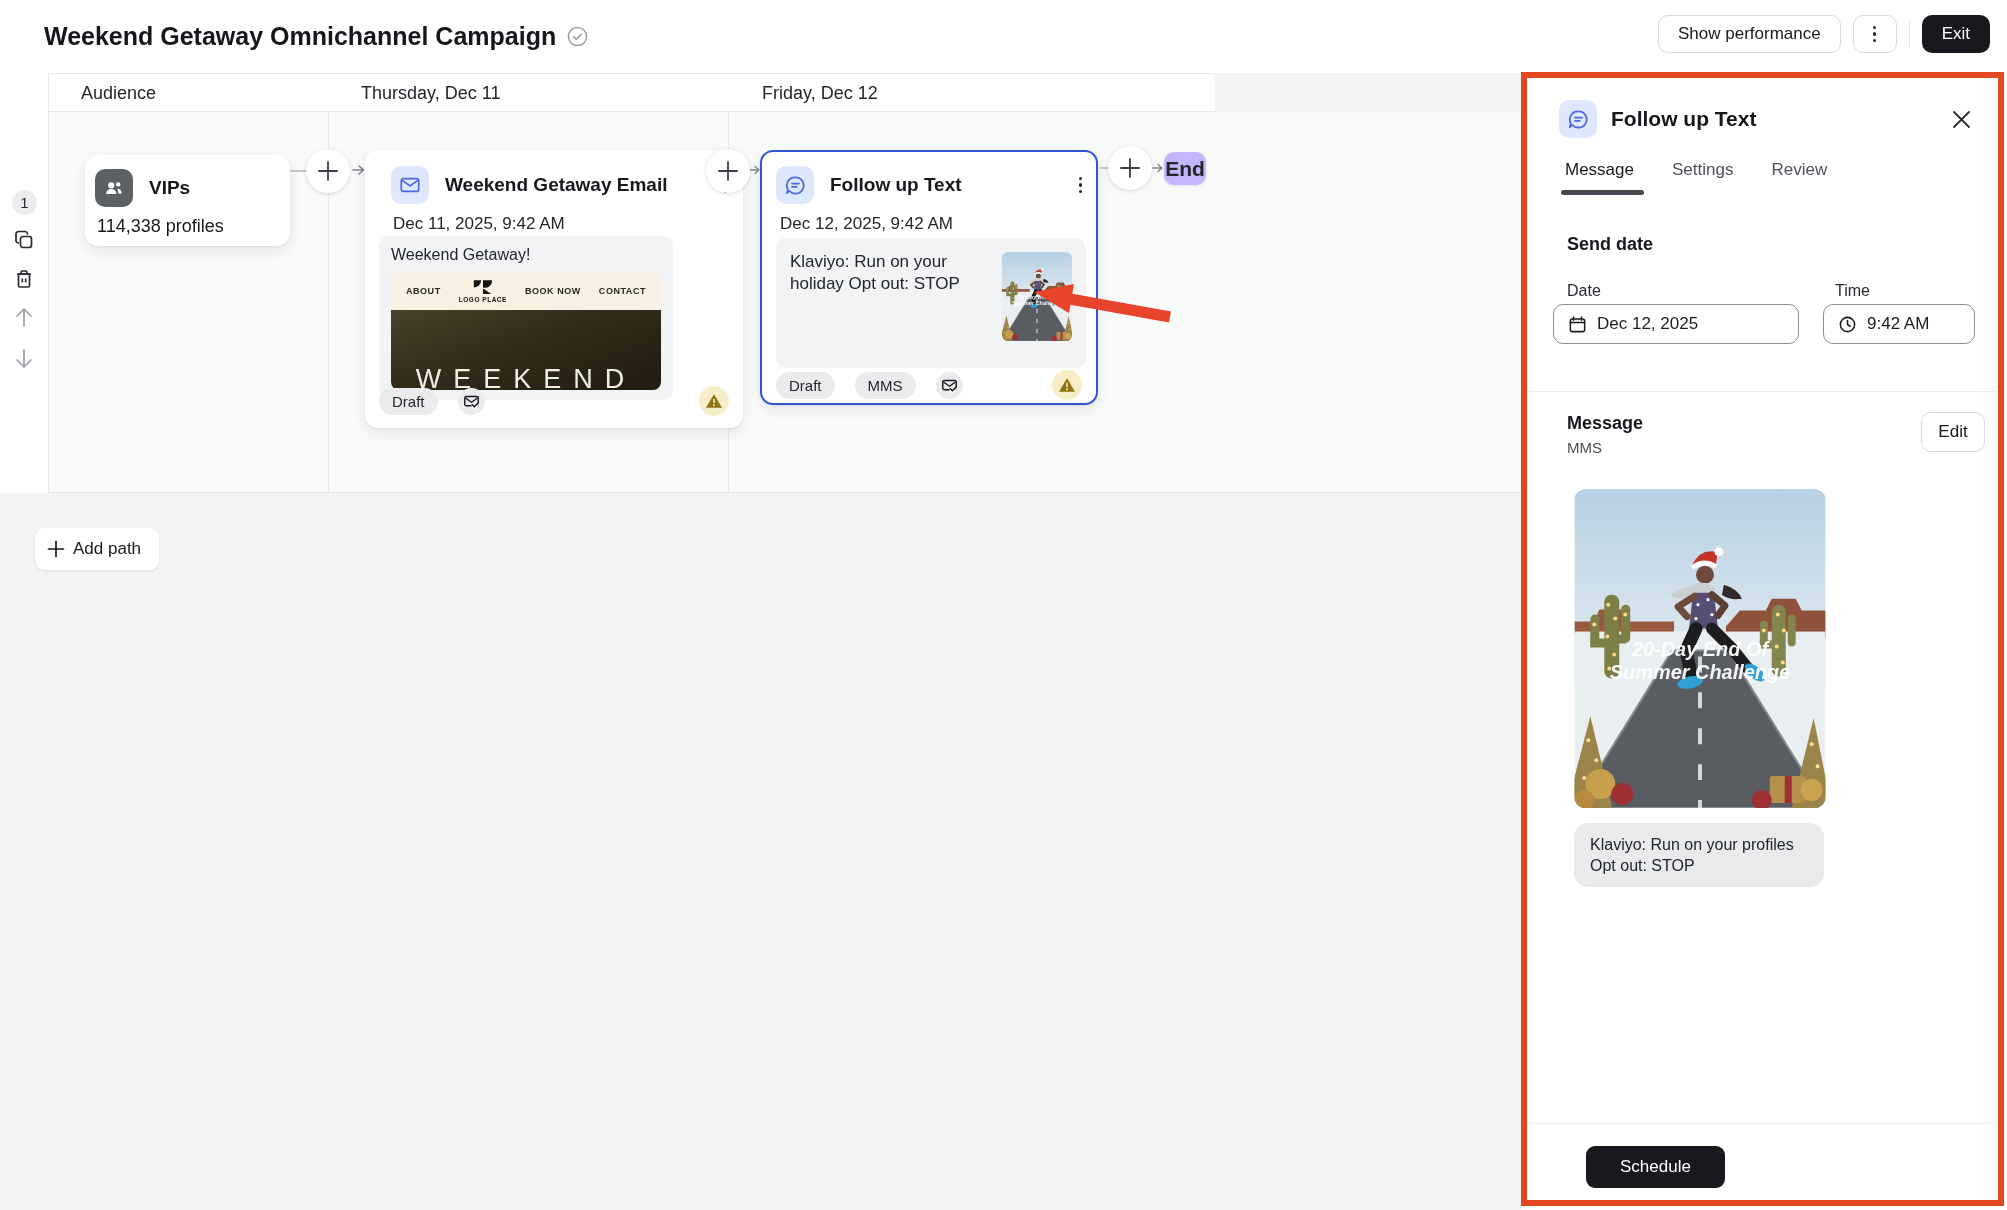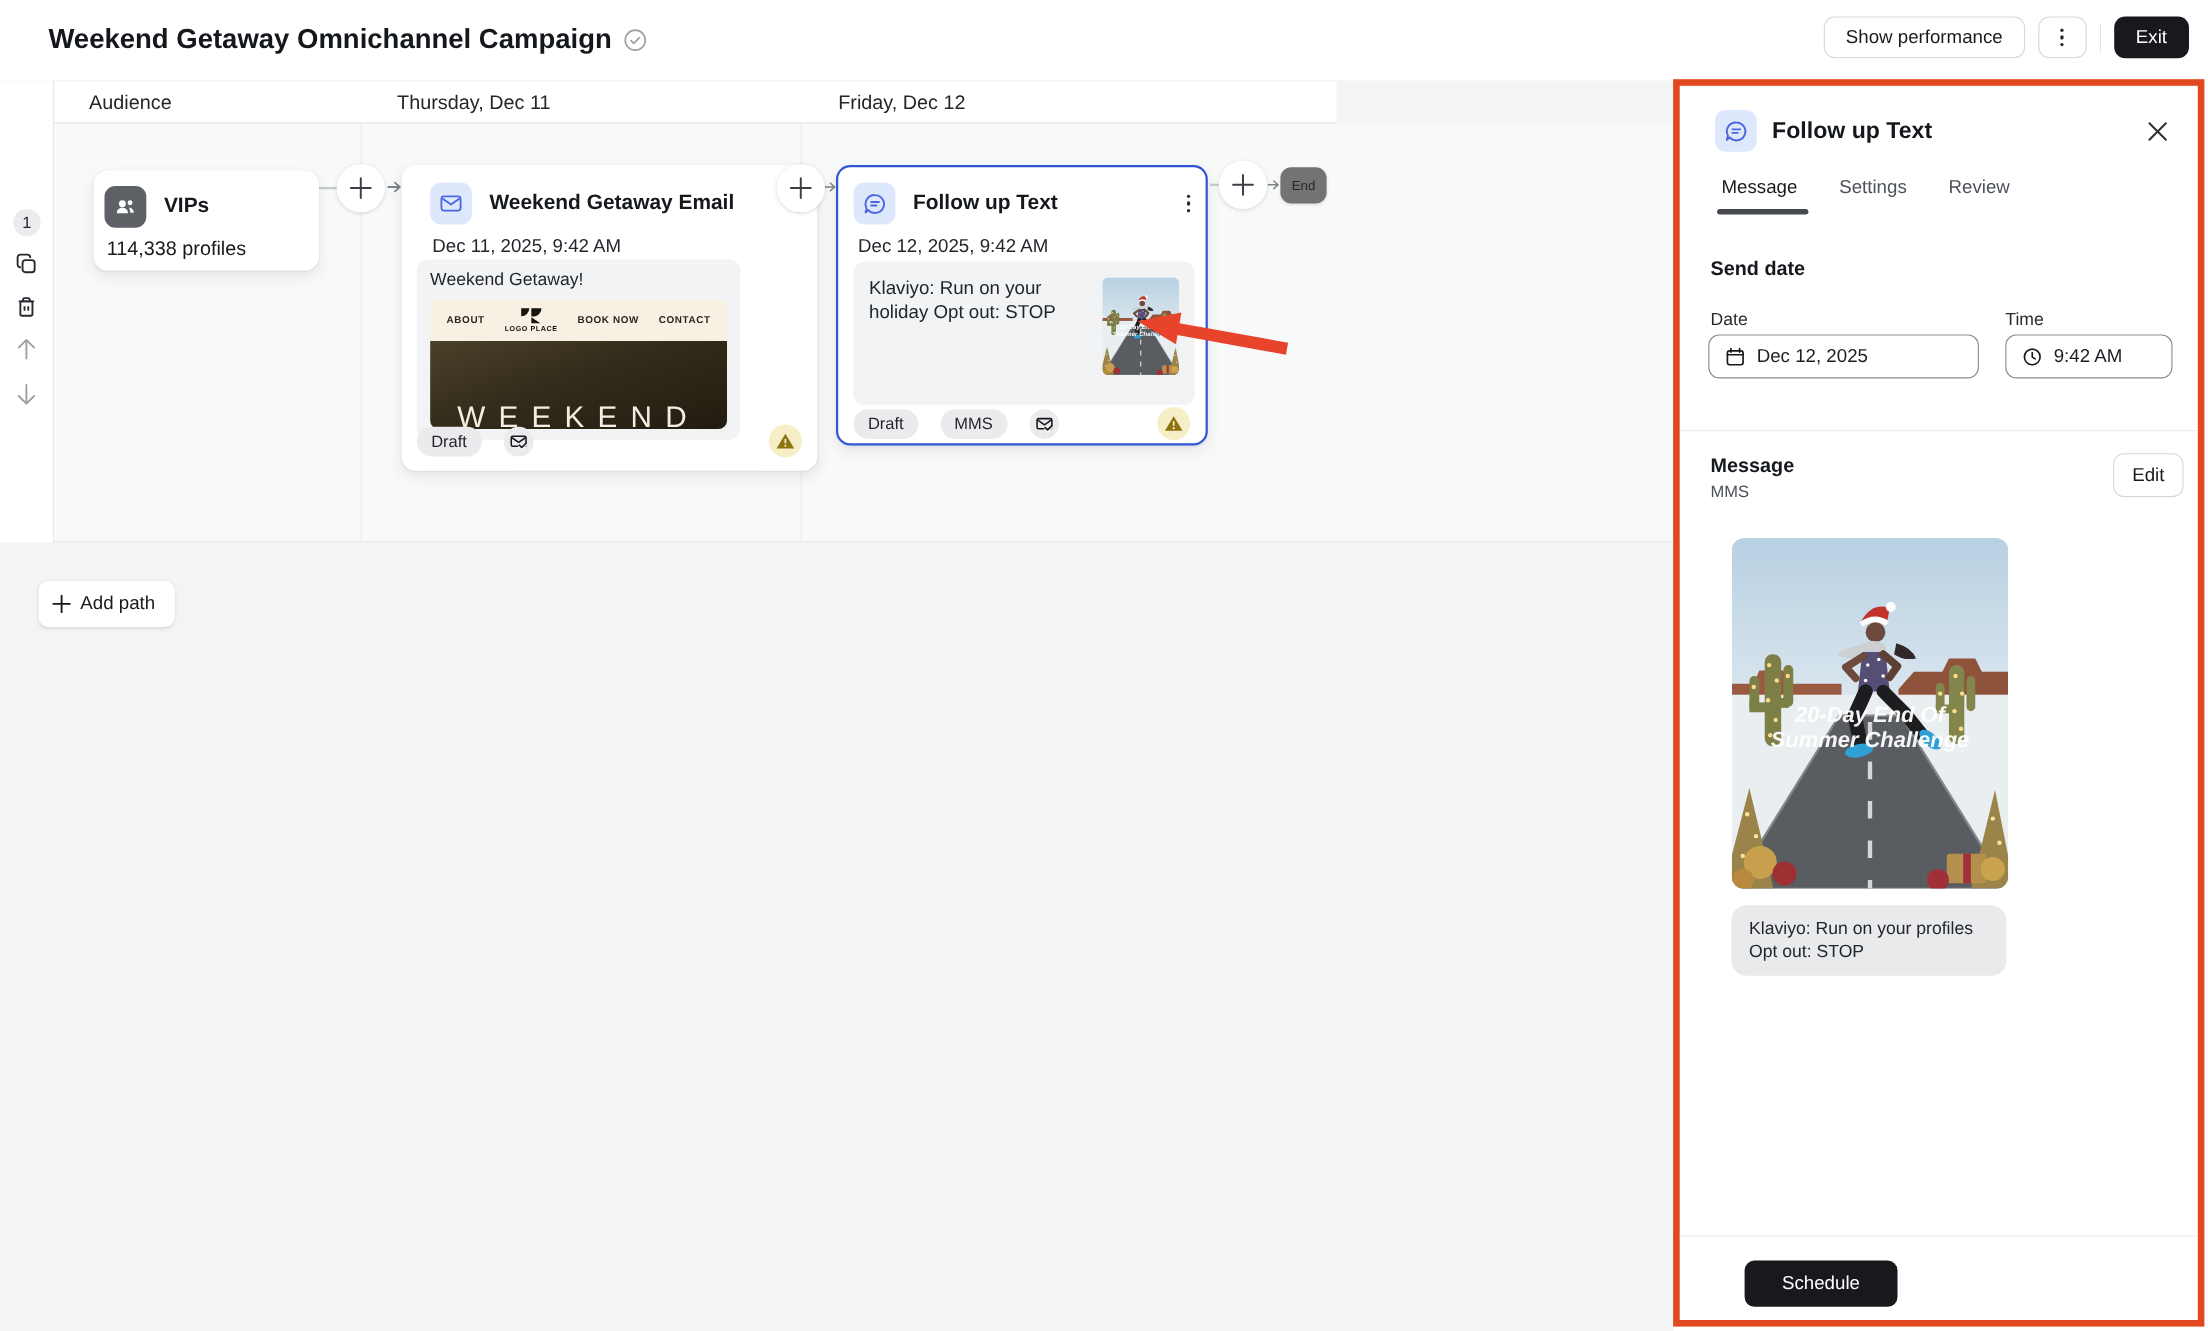--- a/index.html
+++ b/index.html
@@ -1,18 +1,18 @@
 <!DOCTYPE html>
 <html><head>
 <meta charset="utf-8">
 <style>
   * { margin:0; padding:0; box-sizing:border-box; }
   html,body { width:2007px; height:1210px; }
   body { font-family:"Liberation Sans", sans-serif; background:#fff; color:#1b1e23; position:relative; overflow:hidden; }
-  .abs { position:absolute; }
+  .abs { position:absolute;margin-left:12px; }
 
   
   .app-header { position:absolute; left:0; top:0; width:2007px; height:73px; background:#fff; z-index:30; }
   .page-title { position:absolute; left:28px; top:0; height:73px; display:flex; align-items:center; gap:10px; font-size:25px; font-weight:700; color:#14171b;margin-left:16px; }
   .hdr-actions { position:absolute; right:17px; top:15px; display:flex; align-items:center; gap:12px; }
   .btn-outline { display:flex; align-items:center; justify-content:center; height:38px; padding:0 19px; border:1px solid #d6d8db; border-radius:10px; background:#fff; font-size:17px; color:#17191d; cursor:pointer; }
   .btn-kebab { width:44px; padding:0; }
   .kebab { display:flex; flex-direction:column; gap:3px; }
   .kebab i { width:3.5px; height:3.5px; border-radius:50%; background:#26292e; }
   .hdr-divider { width:1px; height:26px; background:#e4e5e7; }
@@ -47,21 +47,21 @@
   .mini-nav .nav-it { font-size:9px; font-weight:700; letter-spacing:.06em; color:#27281e; }
   .mini-logo { display:flex; flex-direction:column; align-items:center; gap:1px; }
   .mini-logo .logo-txt { font-size:6.5px; font-weight:700; letter-spacing:.08em; color:#14130e; }
   .mini-hero { height:80px; background:linear-gradient(160deg,#4a4129 0%, #332c1b 45%, #211c10 100%); display:flex; align-items:flex-end; justify-content:center; }
   .hero-word { font-size:27px; letter-spacing:12px; color:#f2eee4; font-weight:400; line-height:30px; transform:translateY(4px); }
 
   
   .conn-line { position:absolute; height:2px; background:#c7cacd; z-index:3; }
   .plus-circle { position:absolute; width:44px; height:44px; background:#fff; border-radius:50%; box-shadow:0 1px 4px rgba(0,0,0,.14); display:flex; align-items:center; justify-content:center; z-index:5; cursor:pointer; }
   .conn-arrow { position:absolute; z-index:3; }
-  .end-pill { position:absolute; background:#737373; border-radius:10px; box-shadow:0 1px 3px rgba(0,0,0,.10); display:flex; align-items:center; justify-content:center; font-size:12px; color:#23262b; z-index:4; }
+  .end-pill { position:absolute; background:#c4b5fd; border-radius:10px; box-shadow:0 1px 3px rgba(0,0,0,.10); display:flex; align-items:center; justify-content:center; font-size:21px; color:#23262b; z-index:4;font-weight:bold; }
   .add-path { position:absolute; left:35px; top:455px; height:42px; padding:0 18px 0 12px; background:#fff; border:none; border-radius:9px; box-shadow:0 1px 3px rgba(0,0,0,.10); display:flex; align-items:center; gap:8px; font-size:17px; color:#17191d; cursor:pointer; z-index:4; }
 
   
   .anno-arrow { position:absolute; left:1020px; top:196px; z-index:8; pointer-events:none; }
 
   
   .panel { position:absolute; left:1521px; top:72px; width:483px; height:1134px; background:#fff; border:6px solid #e2481f; z-index:40; }
   .panel-inner { position:relative; width:100%; height:100%; }
   .panel-head { position:absolute; left:32px; top:22px; display:flex; align-items:center; gap:14px; }
   .panel-title { font-size:21px; font-weight:700; color:#14171b; }

